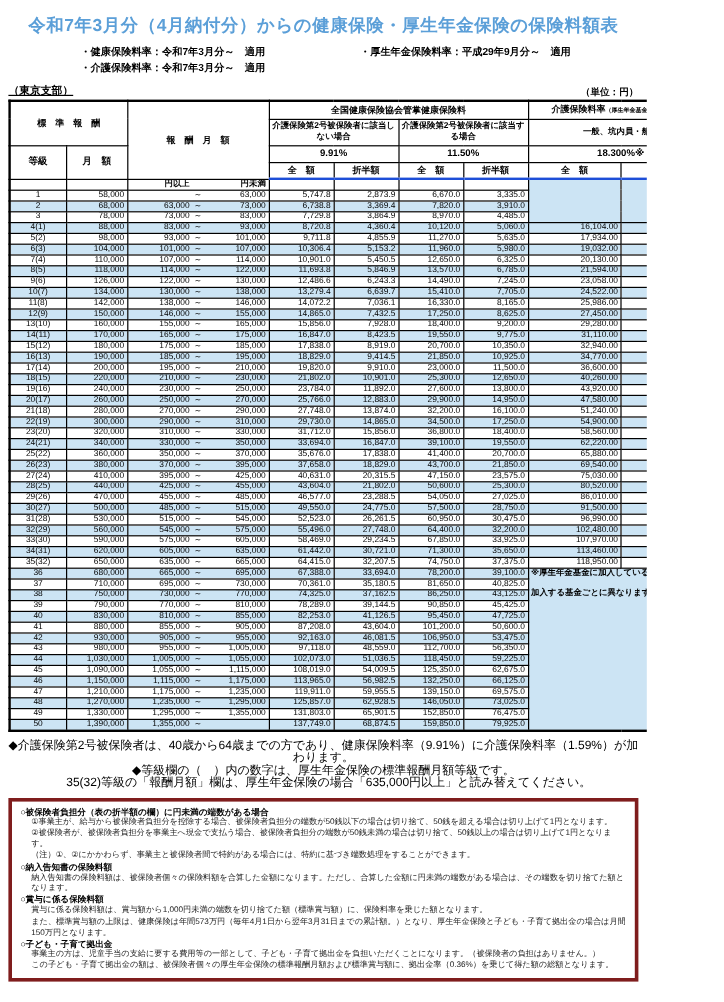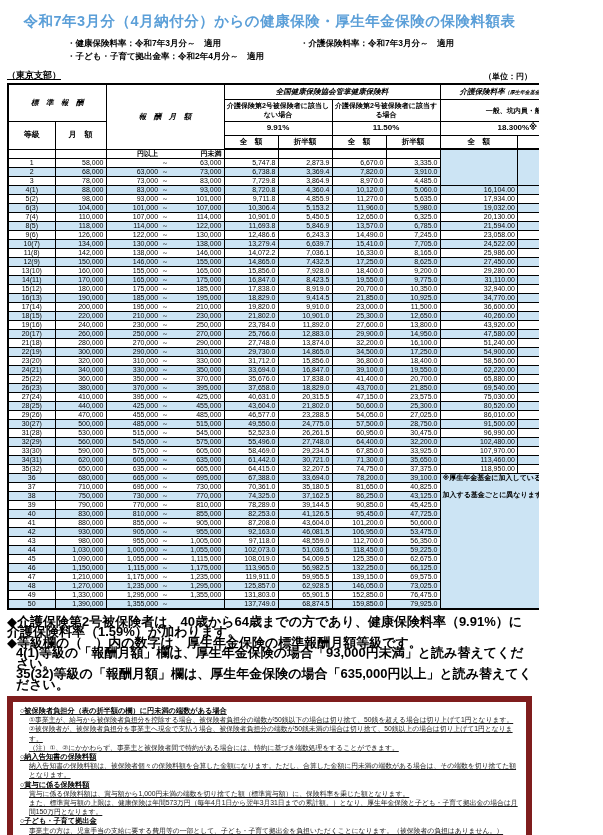--- a/index.html
+++ b/index.html
@@ -21,24 +21,24 @@
   .meta-row { display: flex; justify-content: space-between; align-items: flex-end; margin-top: 7px; }
   .branch { font-size: 9px; font-weight: bold; text-decoration: underline; }
   .unit { font-size: 8px; font-weight: bold; }
 
   table.rates { border-collapse: collapse; width: 589px; table-layout: fixed; margin-top: 1px; border: 2px solid #000; }
   table.rates th, table.rates td {
     border: 1px solid #000; font-size: 7px; line-height: 8px; padding: 0 2px;
     overflow: hidden; white-space: nowrap;
   }
   table.rates thead th { text-align: center; font-weight: bold; }
-  thead tr.h1 th { height: 15px; font-size: 7.5px; font-style: italic; }
+  thead tr.h1 th { height: 15px; font-size: 7.5px; }
   thead tr.h2 th { height: 22px; font-size: 7px; white-space: normal; line-height: 9px; }
   thead tr.h3 th { height: 14px; font-size: 8px; text-align: center; }
-  thead tr.h4 th { height: 14px; font-size: 7.5px; border-bottom: 2px solid #000000; }
+  thead tr.h4 th { height: 14px; font-size: 7.5px; border-bottom: 2px solid #1d4ed8; }
   .pension-small { font-size: 5px; font-weight: bold; }
 
   col.c-grade { width: 47px; } col.c-month { width: 51px; } col.c-range { width: 118px; }
   col.c-h { width: 54px; } col.c-p { width: 77.5px; }
 
   td.grade { text-align: center; height: 9px; }
   td.num { text-align: right; height: 9px; }
   td.range { height: 9px; padding: 0; }
   .range-wrap { display: flex; width: 100%; }
   .range-from { width: 50px; text-align: right; }
@@ -50,41 +50,41 @@
   td.note-cell {
     background: #fff; border-left: 2px solid #000; border-top: 2px solid #000;
     vertical-align: top; text-align: left; white-space: normal;
     font-size: 7px; font-weight: bold; line-height: 9.5px; padding: 10px 5px 0 6px;
   }
   td.note-cell p + p { margin-top: 9px; }
   th.group-start { border-left: 2px solid #000; }
 
   td.lbl-range { font-weight: bold; height: 9px; padding: 0; }
 
-  .footnotes { margin-top: 7px; font-size: 13px; font-weight: bold; line-height: 10.5px; }
+  .footnotes { margin-top: 7px; font-size: 10px; font-weight: normal; line-height: 10.5px; text-align: center; }
   .footnotes .indent { padding-left: 9px; }
 
   .notes-box {
-    margin-top: 6px; border: 6px solid #7f1d1d; padding: 4px 7px 5px 7px;
-    font-size: 6.8px; line-height: 9.2px; color: #1a1a1a; text-decoration: underline;
+    margin-top: 6px; border: 3px solid #7f1d1d; padding: 4px 7px 5px 7px;
+    font-size: 6.8px; line-height: 9.2px; color: #1a1a1a;
   }
   .notes-box .sec-head { font-weight: bold; font-size: 7.2px; color: #000; }
   .notes-box .sec-line { padding-left: 9px; }
 </style>
 </head>
 <body>
 
 <div class="page">
 
   <div class="title">令和7年3月分（4月納付分）からの健康保険・厚生年金保険の保険料額表</div>
 
   <div class="rate-notes">
     <span>・健康保険料率：令和7年3月分～　適用</span>
+    <span>・厚生年金保険料率：平成29年9月分～　適用</span>
     <span>・介護保険料率：令和7年3月分～　適用</span>
-    <span>・子ども・子育て拠出金率：令和2年4月分～　適用</span>
   </div>
 
   <div class="meta-row">
     <span class="branch">（東京支部）</span>
     <span class="unit">（単位：円）</span>
   </div>
 
   <table class="rates">
     <colgroup>
       <col class="c-grade">
@@ -962,21 +962,20 @@
           <td class="num">68,874.5</td>
           <td class="num">159,850.0</td>
           <td class="num">79,925.0</td>
         </tr>
       </tbody>
   </table>
 
   <div class="footnotes">
       <div>◆介護保険第2号被保険者は、40歳から64歳までの方であり、健康保険料率（9.91%）に介護保険料率（1.59%）が加わります。</div>
       <div>◆等級欄の（　）内の数字は、厚生年金保険の標準報酬月額等級です。</div>
-      <div class="indent">4(1)等級の「報酬月額」欄は、厚生年金保険の場合「93,000円未満」と読み替えてください。</div>
       <div class="indent">35(32)等級の「報酬月額」欄は、厚生年金保険の場合「635,000円以上」と読み替えてください。</div>
     </div>
 
   <div class="notes-box">
       <div class="sec-head">○被保険者負担分（表の折半額の欄）に円未満の端数がある場合</div>
       <div class="sec-line">①事業主が、給与から被保険者負担分を控除する場合、被保険者負担分の端数が50銭以下の場合は切り捨て、50銭を超える場合は切り上げて1円となります。</div>
       <div class="sec-line">②被保険者が、被保険者負担分を事業主へ現金で支払う場合、被保険者負担分の端数が50銭未満の場合は切り捨て、50銭以上の場合は切り上げて1円となります。</div>
       <div class="sec-line">（注）①、②にかかわらず、事業主と被保険者間で特約がある場合には、特約に基づき端数処理をすることができます。</div>
       <div class="sec-head">○納入告知書の保険料額</div>
       <div class="sec-line">納入告知書の保険料額は、被保険者個々の保険料額を合算した金額になります。ただし、合算した金額に円未満の端数がある場合は、その端数を切り捨てた額となります。</div>

